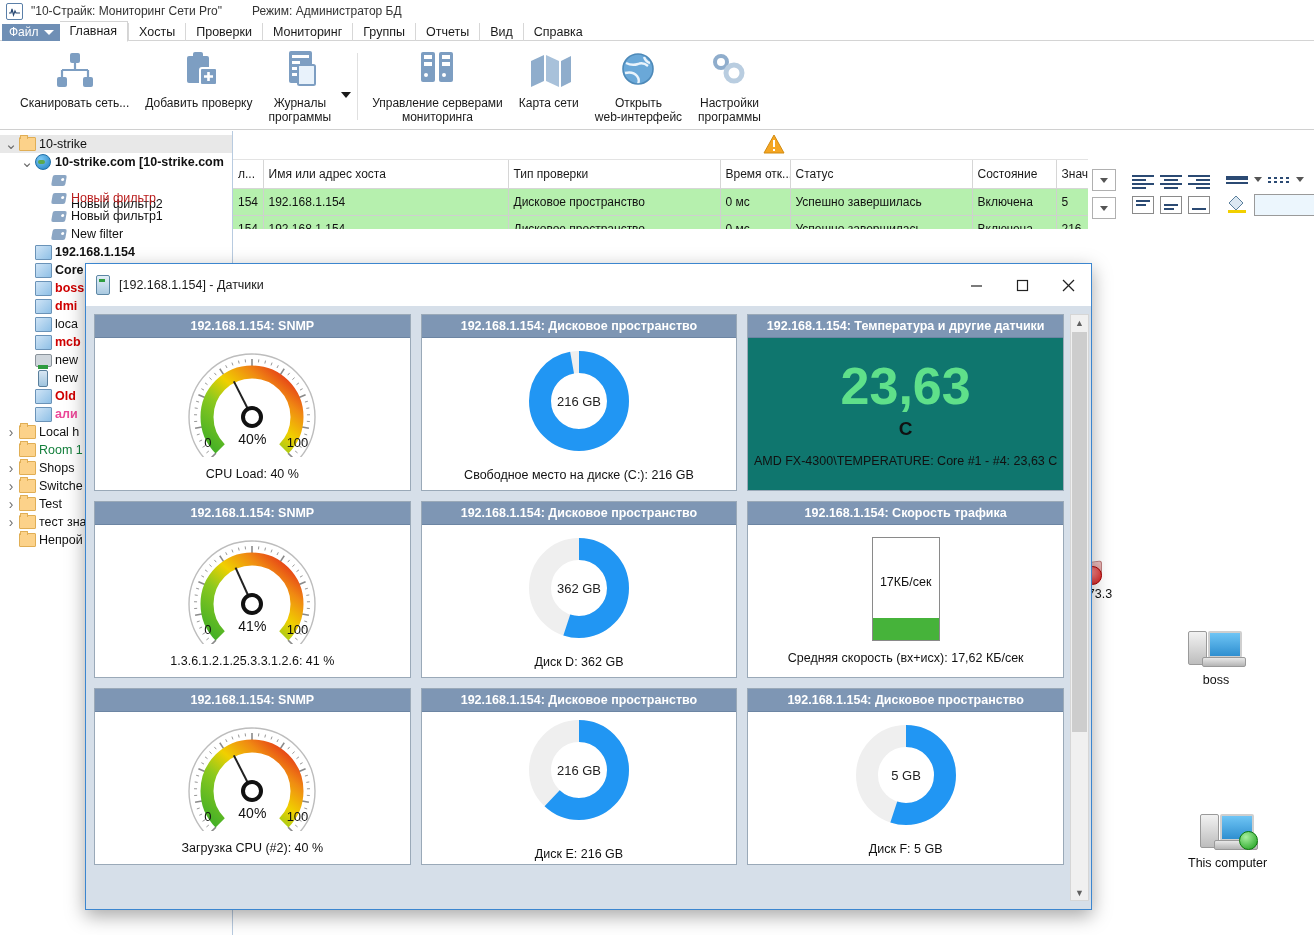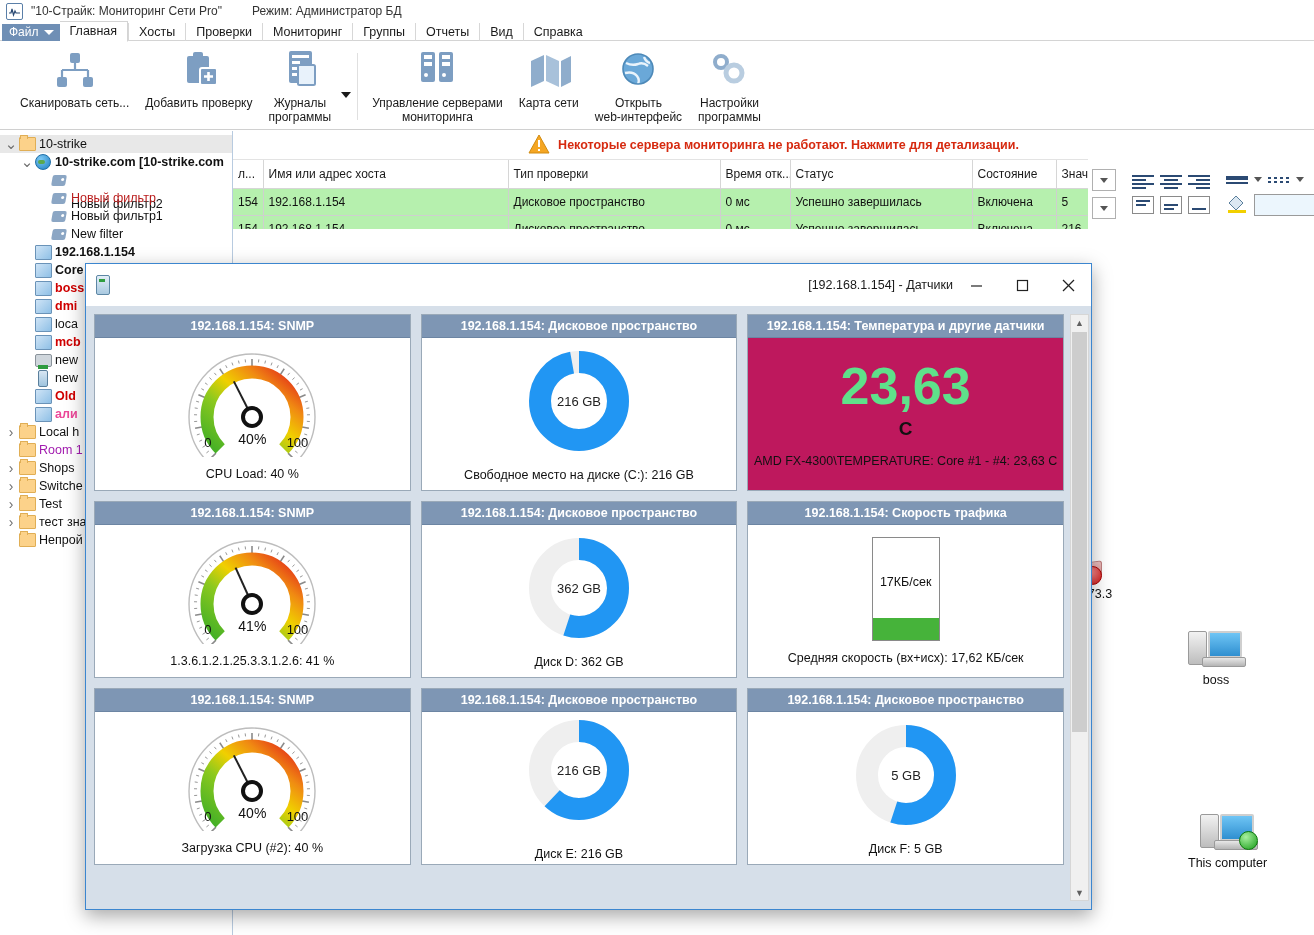--- a/index.html
+++ b/index.html
@@ -148,39 +148,39 @@
   .pcicon .base{position:absolute;left:14px;top:28px;width:42px;height:8px;background:linear-gradient(#e8e8e8,#b5b5b5);border:1px solid #9a9a9a;border-radius:2px;}
   svg.links{position:absolute;inset:0;}
 
   
   #sensors{
     position:absolute;left:85px;top:263px;width:1005px;height:645px;
     background:#d6dfe9;border:1px solid #3c86cf;box-shadow:0 6px 18px rgba(0,0,0,.35);
     display:flex;flex-direction:column;
   }
   .sw-title{
-    height:42px;background:#fff;display:flex;align-items:center;padding-left:10px;flex:none;text-align:right;
+    height:42px;background:#fff;display:flex;align-items:center;padding-left:10px;flex:none;
   }
   .sw-title .ic{width:12px;height:18px;background:linear-gradient(#e3eef7,#a9c9e0);border:1px solid #5d87a5;border-radius:2px;margin-right:9px;position:relative;}
   .sw-title .ic:after{content:"";position:absolute;left:2px;top:3px;width:6px;height:3px;background:#2f9e3f;}
   .sw-title .txt{font-size:12.5px;color:#1a1a1a;flex:1;}
   .sw-btns{display:flex;height:100%;}
   .sw-btn{width:46px;height:100%;display:flex;align-items:center;justify-content:center;cursor:default;}
   .sw-body{flex:1;position:relative;padding:8px 8px 8px 8px;overflow:hidden;}
   .grid{
     display:grid;grid-template-columns:repeat(3,1fr);gap:10px;
     width:970px;
   }
   .panel{background:#fff;border:1px solid #9aa9b8;}
   .panel-hd{
     height:22px;background:#7e96b4;color:#fff;font-weight:bold;font-size:12.5px;
     display:flex;align-items:center;justify-content:center;border-bottom:1px solid #6c85a3;
   }
   .panel-bd{height:152px;display:flex;flex-direction:column;align-items:center;justify-content:center;gap:4px;background:#fff;}
-  .panel-bd.grey{background:#be185d;}
+  .panel-bd.grey{background:#0f766e;}
   .panel-cap{font-size:12.5px;color:#111;text-align:center;}
   .big-val{font-size:52px;font-weight:bold;color:#5fe08a;line-height:1;}
   .unit-val{font-size:19px;font-weight:bold;color:#111;margin-top:2px;}
   .bar-wrap{width:66px;height:102px;border:1px solid #8a8a8a;background:#fff;position:relative;display:flex;align-items:center;justify-content:center;}
   .bar-fill{position:absolute;left:0;right:0;bottom:0;background:#46b33a;}
   .bar-txt{font-size:12.5px;position:relative;z-index:2;margin-bottom:14px;}
 
   
   .vscroll{position:absolute;right:2px;top:8px;bottom:8px;width:17px;background:#f0f0f0;border:1px solid #d6d6d6;}
   .vs-arrow{height:15px;display:flex;align-items:center;justify-content:center;font-size:9px;color:#606060;background:#f0f0f0;}
@@ -443,21 +443,21 @@
           <span class="ticon">
             <span class="folder"></span>
           </span>
           <span class="tlabel" style="color: rgb(17, 17, 17);">Local h</span>
         </div>
         <div class="tnode" style="padding-left: 4px;">
           <span class="tchev "></span>
           <span class="ticon">
             <span class="folder"></span>
           </span>
-          <span class="tlabel" style="color: #a21caf; text-align: right;">Room 1</span>
+          <span class="tlabel" style="color: #15803d; text-align: right;">Room 1</span>
         </div>
         <div class="tnode" style="padding-left: 4px;">
           <span class="tchev right"></span>
           <span class="ticon">
             <span class="folder"></span>
           </span>
           <span class="tlabel" style="color: rgb(17, 17, 17);">Shops</span>
         </div>
         <div class="tnode" style="padding-left: 4px;">
           <span class="tchev right"></span>
@@ -492,21 +492,20 @@
     <div class="rightpane">
 
       <div class="warnbar">
         <span>
           <svg width="22" height="20" viewBox="0 0 22 20">
               <polygon points="11,1 21,19 1,19" fill="#f5a623" stroke="#d18b10" stroke-width="1"></polygon>
               <rect x="10" y="6" width="2" height="7" fill="#fff"></rect>
               <rect x="10" y="15" width="2" height="2" fill="#fff"></rect>
             </svg>
         </span>
-        <span class="warn-text">Некоторые сервера мониторинга не работают. Нажмите для детализации.</span>
       </div>
 
       <table class="tbl">
         <colgroup>
           <col style="width:30px">
             <col style="width:245px">
             <col style="width:212px">
             <col style="width:70px">
           <col style="width:182px">
             <col style="width:84px">

